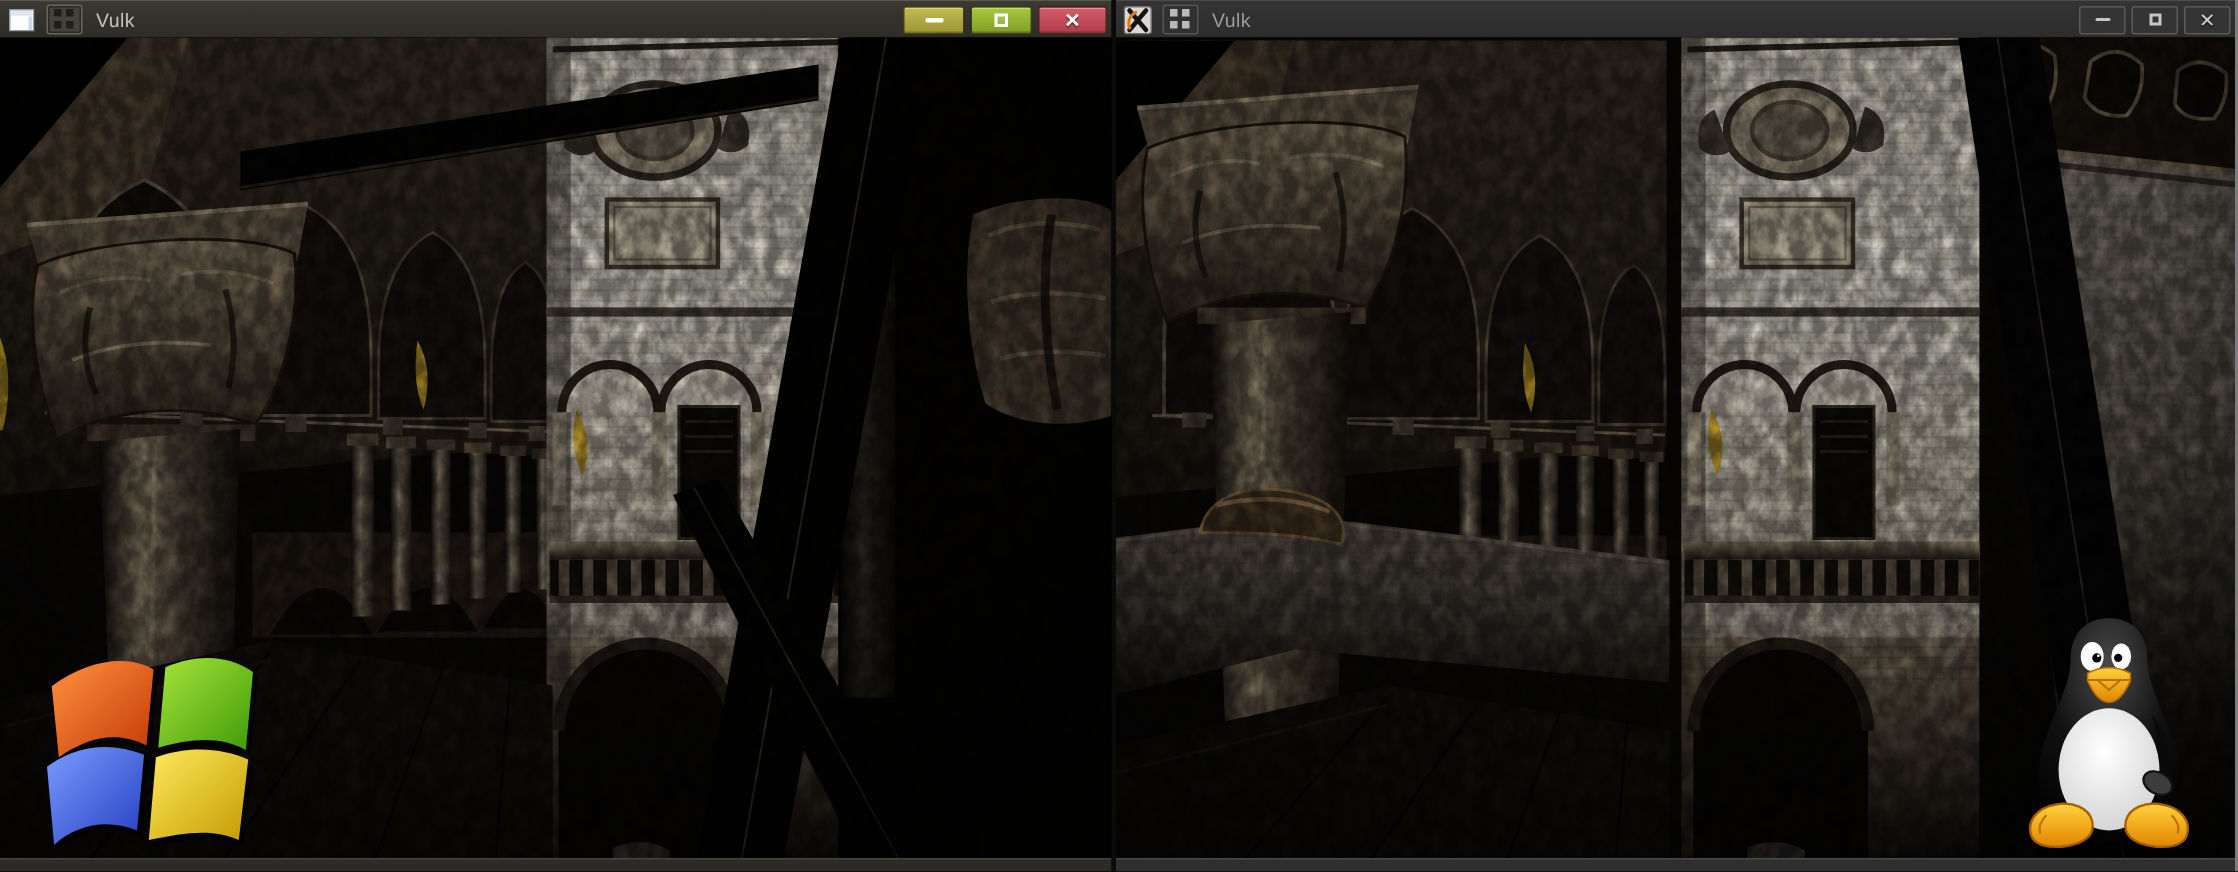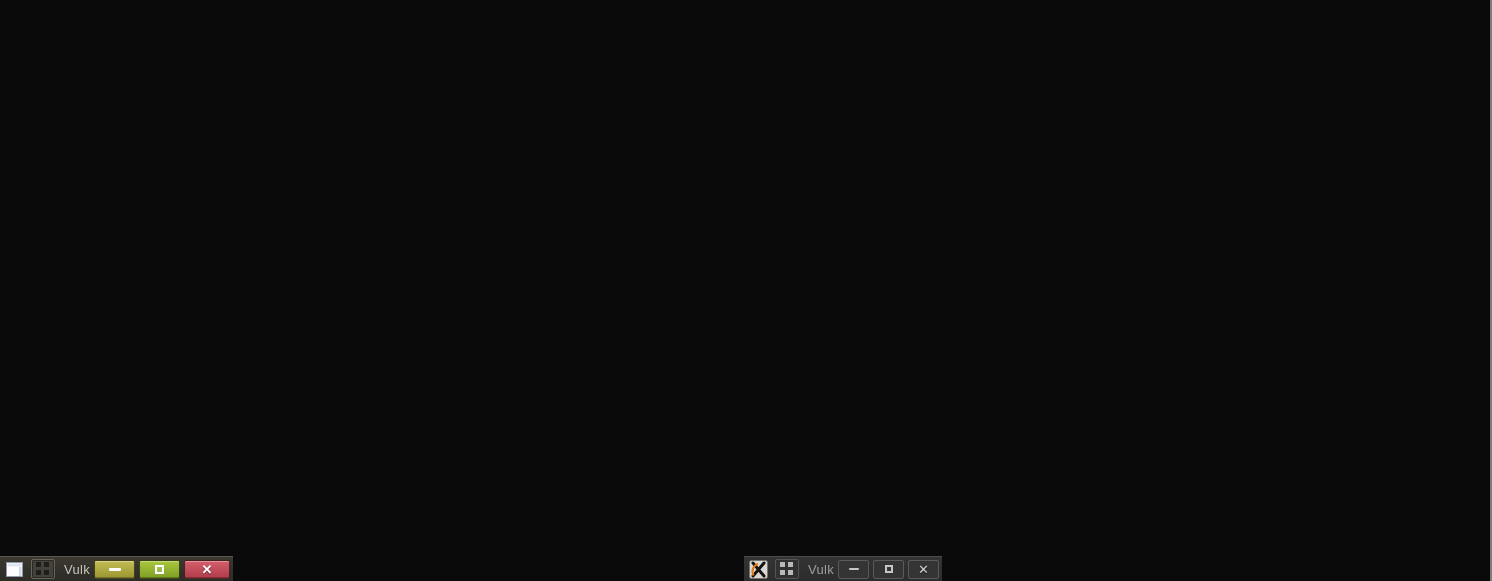--- a/index.html
+++ b/index.html
@@ -1,21 +1,21 @@
 <!DOCTYPE html>
 <html><head>
 <meta charset="utf-8">
 <style>
   * { margin:0; padding:0; box-sizing:border-box; }
   html,body { width:1492px; height:581px; background:#0a0a0a; overflow:hidden;
               font-family:"Liberation Sans", sans-serif; }
   .desktop { width:1492px; height:581px; display:flex; }
   .gap { width:3px; height:581px; background:#0a0a0a; }
 
-  .window { display:flex; flex-direction:row; height:581px;align-items:flex-end; }
+  .window { display:flex; flex-direction:column; height:581px; }
   .window.left  { width:741px; }
   .window.right { width:748px; border-right:2px solid #7d7d7d; }
 
   
   .titlebar { height:25px; display:flex; align-items:center; padding:0 3px; }
   .left  .titlebar { background:linear-gradient(#3b3930,#32302a 60%,#2e2c26);
                      border-top:1px solid #5b584d; }
   .right .titlebar { background:linear-gradient(#343434,#2c2c2c);
                      border-top:1px solid #4b4b4b; }
   .title-text { font-size:13px; letter-spacing:.3px; margin-left:9px; flex:0 0 auto; }

